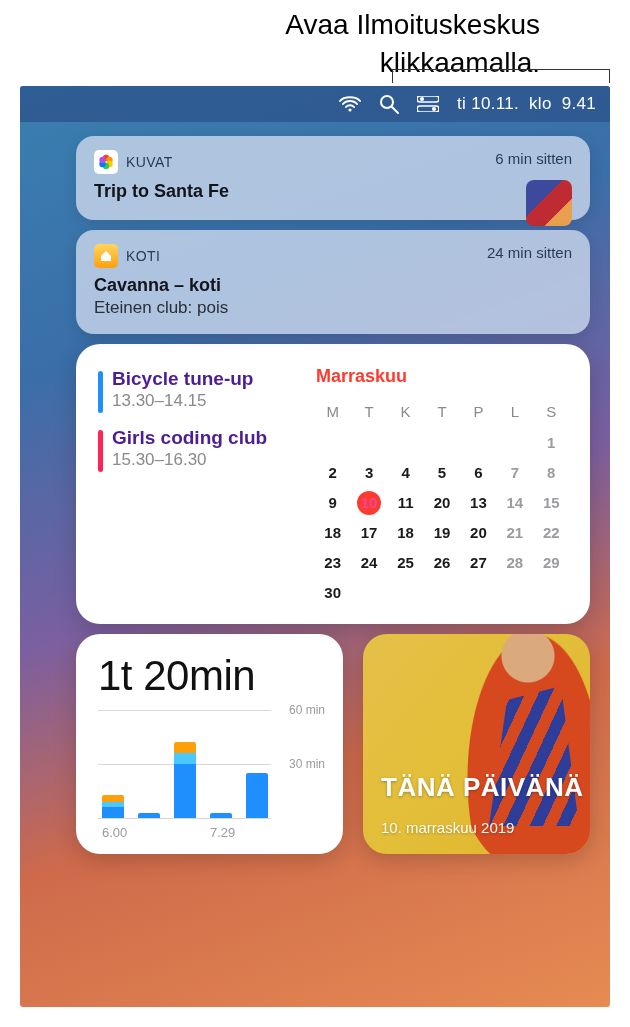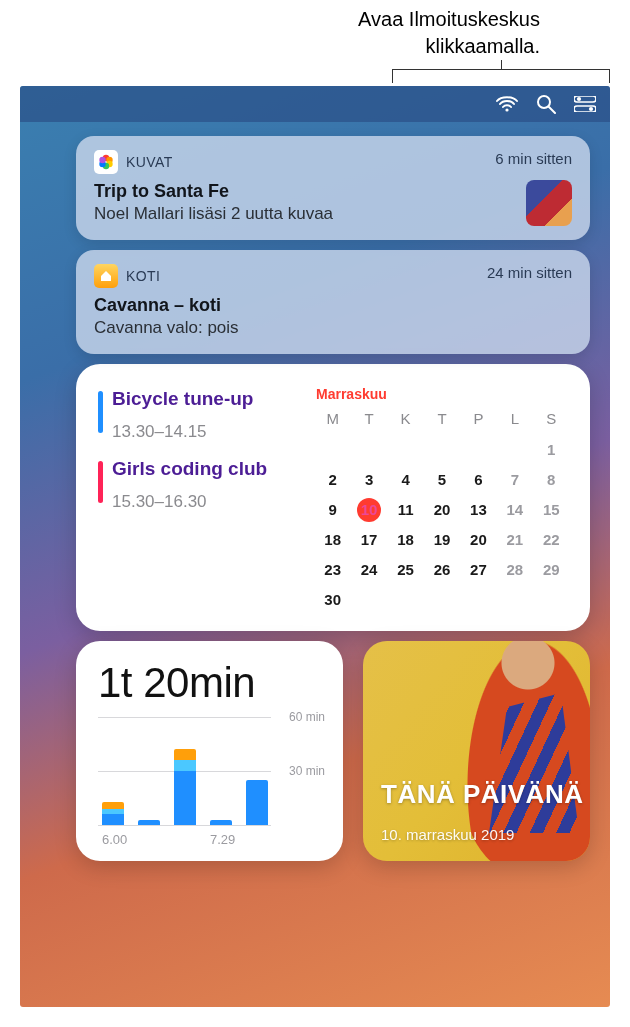--- a/index.html
+++ b/index.html
@@ -15,21 +15,21 @@
       background: #fff;
     }
     .callout-area {
       height: 86px;
       position: relative;
       padding-top: 6px;
     }
     .callout-text {
       text-align: right;
       padding-right: 90px;
-      font-size: 20px;
+      font-size: 28px;
       color: #000;
       line-height: 1.35;
     }
     .callout-bracket {
       position: absolute;
       top: 69px;
       right: 20px;
       width: 218px;
       height: 14px;
       border-top: 1px solid #333;
@@ -160,28 +160,28 @@
       border-radius: 3px;
     }
     .event-title {
       font-size: 19px;
       font-weight: 600;
       color: #4c1d95;
     }
     .event-time {
       font-size: 17px;
       color: #8a8a8e;
-      margin-top: 12px;
+      margin-top: 1px;
     }
     .mini-cal { flex: 0 0 auto; width: 252px; }
     .month-name {
-      font-size: 14px;
+      font-size: 18px;
       font-weight: 700;
       color: #ff3b30;
-      margin-bottom: 8px;
+      margin-bottom: 16px;
     }
     .cal-grid {
       display: grid;
       grid-template-columns: repeat(7, 1fr);
       row-gap: 4px;
       column-gap: 3px;
       font-size: 15px;
     }
     .dow {
       text-align: center;
@@ -344,20 +344,21 @@
         </svg>
     </span>
     <span>
       <svg width="22" height="16" viewBox="0 0 22 16">
           <rect x="0" y="0" width="22" height="6" rx="3" fill="none" stroke="#fff" stroke-width="1.6"></rect>
           <circle cx="5" cy="3" r="2.1" fill="#fff"></circle>
           <rect x="0" y="10" width="22" height="6" rx="3" fill="none" stroke="#fff" stroke-width="1.6"></rect>
           <circle cx="17" cy="13" r="2.1" fill="#fff"></circle>
         </svg>
     </span>
+    <span class="datetime">ti 10.11.  klo  9.41</span>
   </div>
 
   <div class="nc-stack">
 
     <div class="notif">
       <div class="notif-header">
         <span class="appicon" style="background:#fff;">
           <svg width="18" height="18" viewBox="0 0 18 18">
               <g transform="translate(9 9)">
                 <circle r="3.2" cx="0" cy="-4" fill="#ff3b30"></circle>
@@ -366,36 +367,35 @@
                 <circle r="3.2" cx="0" cy="4" fill="#34c759"></circle>
                 <circle r="3.2" cx="-3.5" cy="2" fill="#007aff"></circle>
                 <circle r="3.2" cx="-3.5" cy="-2" fill="#af52de"></circle>
               </g>
             </svg>
         </span>
         <span class="appname">KUVAT</span>
       </div>
       <div class="notif-time">6 min sitten</div>
       <div class="notif-title">Trip to Santa Fe</div>
-      <div class="notif-sub">Noel Mallari lisäsi 2 uutta kuvaa</div>
       <div class="notif-thumb"></div>
     </div>
 
     <div class="notif">
       <div class="notif-header">
         <span class="appicon" style="background:linear-gradient(#ffd560,#ff9f0a);">
           <svg width="14" height="14" viewBox="0 0 14 14">
               <path d="M2 7 L7 2 L12 7 V12 H2 Z" fill="#fff"></path>
             </svg>
         </span>
         <span class="appname">KOTI</span>
       </div>
       <div class="notif-time">24 min sitten</div>
       <div class="notif-title">Cavanna – koti</div>
-      <div class="notif-sub">Cavanna valo: pois</div>
+      <div class="notif-sub">Eteinen club: pois</div>
     </div>
 
     <div class="widget calendar-widget">
       <div class="events">
         <div class="event">
           <div class="event-bar" style="background:#1f8fff"></div>
           <div class="event-title">Bicycle tune-up</div>
           <div class="event-time">13.30–14.15</div>
         </div>
         <div class="event">

